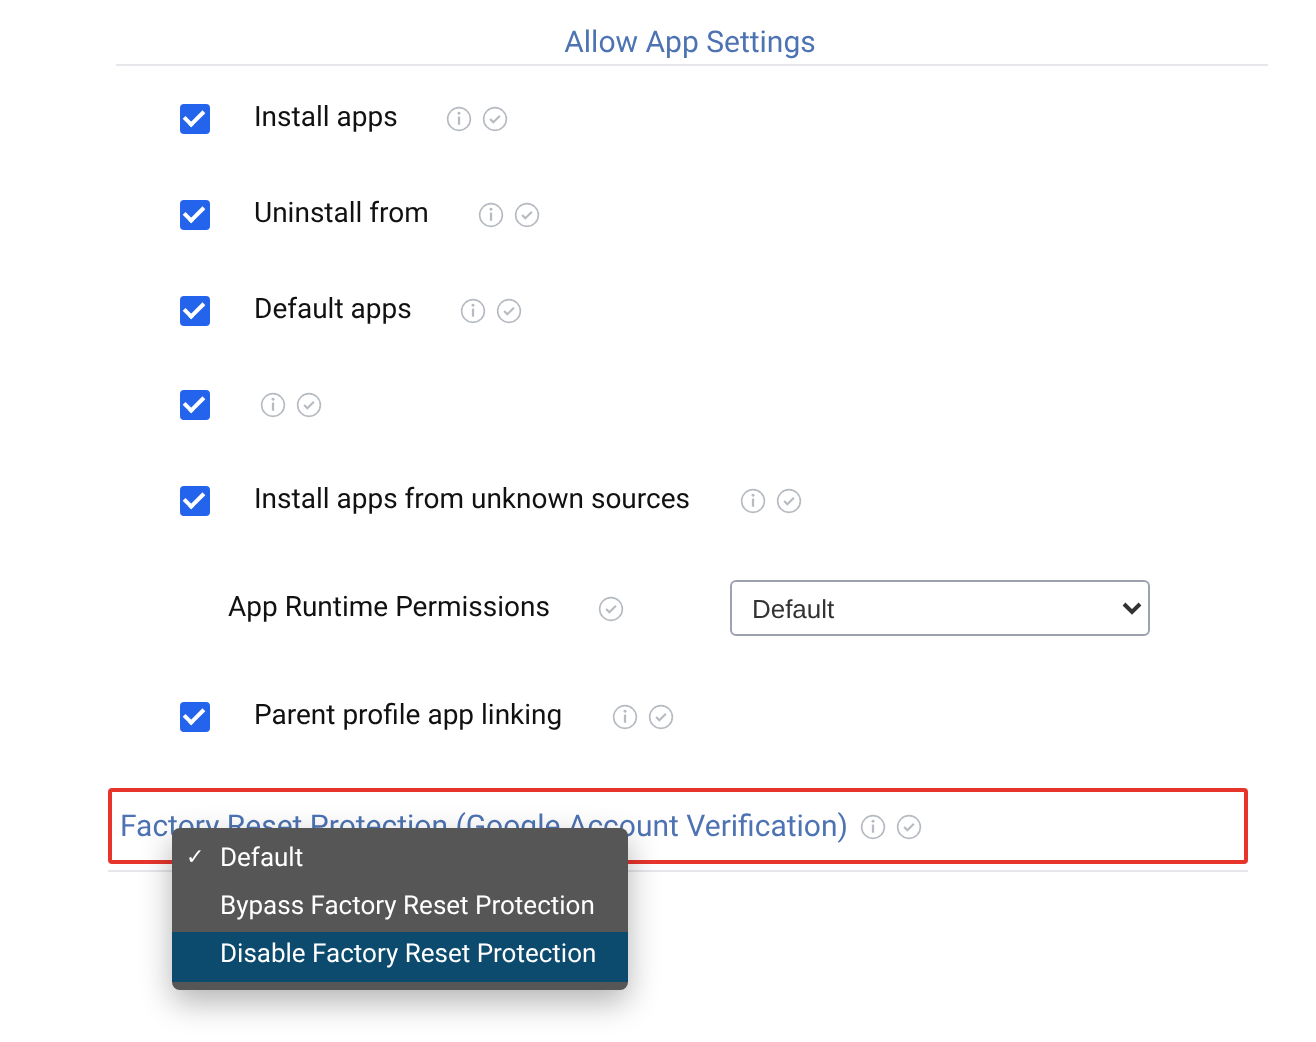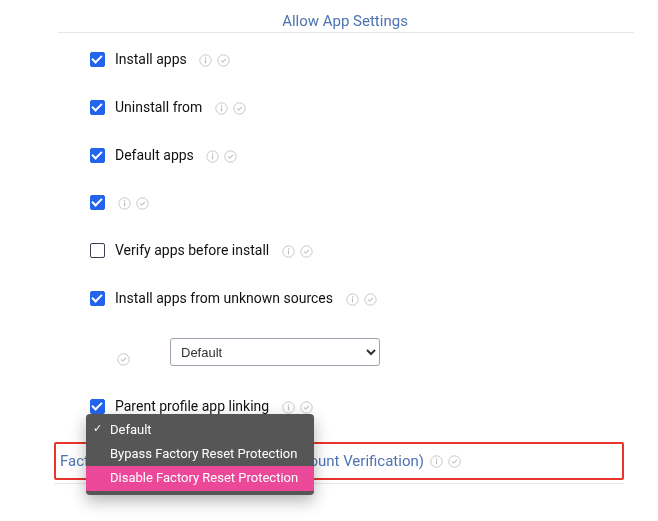--- a/index.html
+++ b/index.html
@@ -26,22 +26,22 @@
       border-top: 1px solid #e5e7eb;
       margin: 0 0 14px 0;
     }
     .settings-list {
       padding: 0;
       margin: 0;
       list-style: none;
     }
     .setting-row {
       display: flex;
-      align-items: flex-end;
-      gap: 10px;
+      align-items: center;
+      gap: 22px;
       padding: 4px 0 4px 32px;
       margin-bottom: 24px;
       min-height: 22px;
     }
     .setting-row.no-checkbox {
       padding-left: 56px;
     }
     .checkbox {
       appearance: none;
       -webkit-appearance: none;
@@ -146,21 +146,21 @@
       position: relative;
       line-height: 1.4;
     }
     .menu-item .check {
       position: absolute;
       left: 7px;
       top: 3px;
       font-size: 11px;
     }
     .menu-item.selected {
-      background: #ec4899;
+      background: #0c4a6e;
     }
   </style>
 </head>
 <body>
 
 <div class="section-title">Allow App Settings</div>
 <hr class="section-divider">
 
 <ul class="settings-list">
 
@@ -236,39 +236,20 @@
         </span>
       <span class="badge-circle">
           <svg width="13" height="13" viewBox="0 0 16 16">
             <circle cx="8" cy="8" r="7" fill="none" stroke="#b6bbc2" stroke-width="1"></circle>
             <path d="M5 8 L7 10 L11 6" fill="none" stroke="#b6bbc2" stroke-width="1.3"></path>
           </svg>
         </span>
     </span>
   </li>
 
-  <li class="setting-row">
-    <input type="checkbox" class="checkbox unchecked" style="">
-    <span class="setting-label">Verify apps before install</span>
-    <span class="info-icons">
-      <span class="info-circle">
-          <svg width="13" height="13" viewBox="0 0 16 16">
-            <circle cx="8" cy="8" r="7" fill="none" stroke="#b6bbc2" stroke-width="1"></circle>
-            <rect x="7.3" y="6.5" width="1.4" height="5" fill="#b6bbc2"></rect>
-            <circle cx="8" cy="4.5" r="0.9" fill="#b6bbc2"></circle>
-          </svg>
-        </span>
-      <span class="badge-circle">
-          <svg width="13" height="13" viewBox="0 0 16 16">
-            <circle cx="8" cy="8" r="7" fill="none" stroke="#b6bbc2" stroke-width="1"></circle>
-            <path d="M5 8 L7 10 L11 6" fill="none" stroke="#b6bbc2" stroke-width="1.3"></path>
-          </svg>
-        </span>
-    </span>
-  </li>
 
   <li class="setting-row">
     <input type="checkbox" class="checkbox" checked="" style="">
     <span class="setting-label">Install apps from unknown sources</span>
     <span class="info-icons">
       <span class="info-circle">
           <svg width="13" height="13" viewBox="0 0 16 16">
             <circle cx="8" cy="8" r="7" fill="none" stroke="#b6bbc2" stroke-width="1"></circle>
             <rect x="7.3" y="6.5" width="1.4" height="5" fill="#b6bbc2"></rect>
             <circle cx="8" cy="4.5" r="0.9" fill="#b6bbc2"></circle>
@@ -277,20 +258,21 @@
       <span class="badge-circle">
           <svg width="13" height="13" viewBox="0 0 16 16">
             <circle cx="8" cy="8" r="7" fill="none" stroke="#b6bbc2" stroke-width="1"></circle>
             <path d="M5 8 L7 10 L11 6" fill="none" stroke="#b6bbc2" stroke-width="1.3"></path>
           </svg>
         </span>
     </span>
   </li>
 
   <li class="setting-row no-checkbox">
+    <span class="setting-label">App Runtime Permissions</span>
     <span class="info-icons">
       <span class="badge-circle">
           <svg width="13" height="13" viewBox="0 0 16 16">
             <circle cx="8" cy="8" r="7" fill="none" stroke="#b6bbc2" stroke-width="1"></circle>
             <path d="M5 8 L7 10 L11 6" fill="none" stroke="#b6bbc2" stroke-width="1.3"></path>
           </svg>
         </span>
     </span>
     <select class="select-input">
       <option>Default</option>

